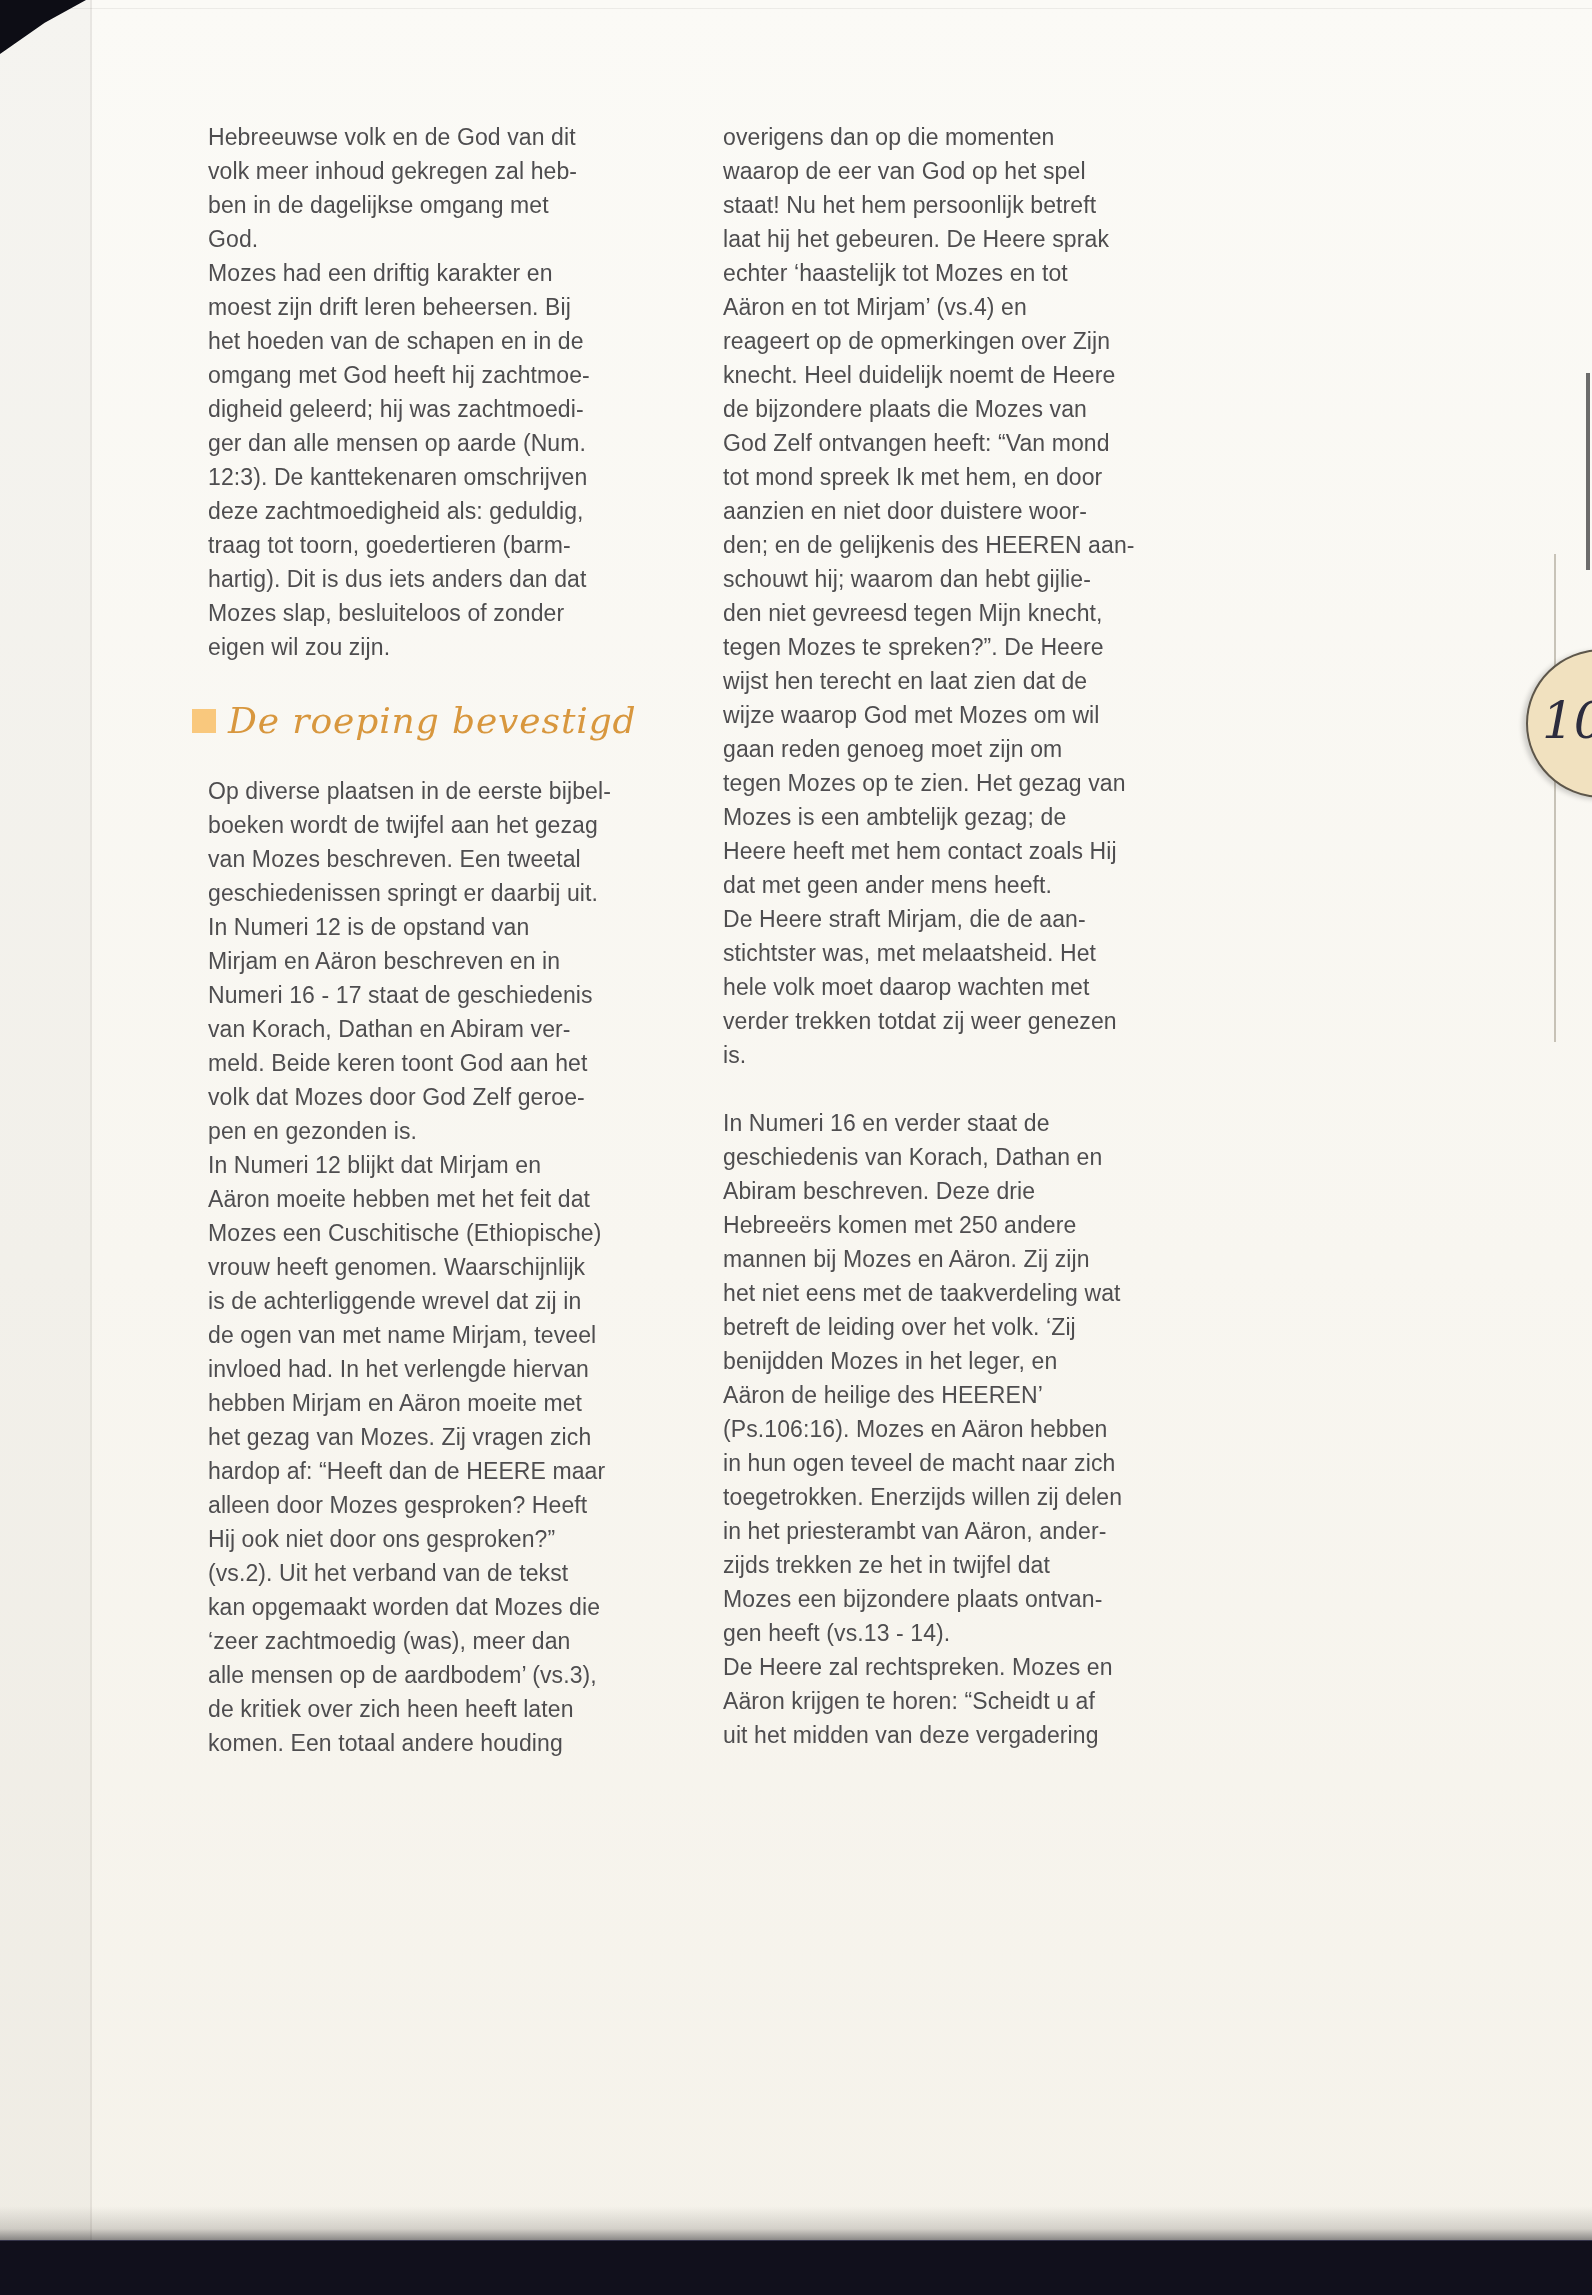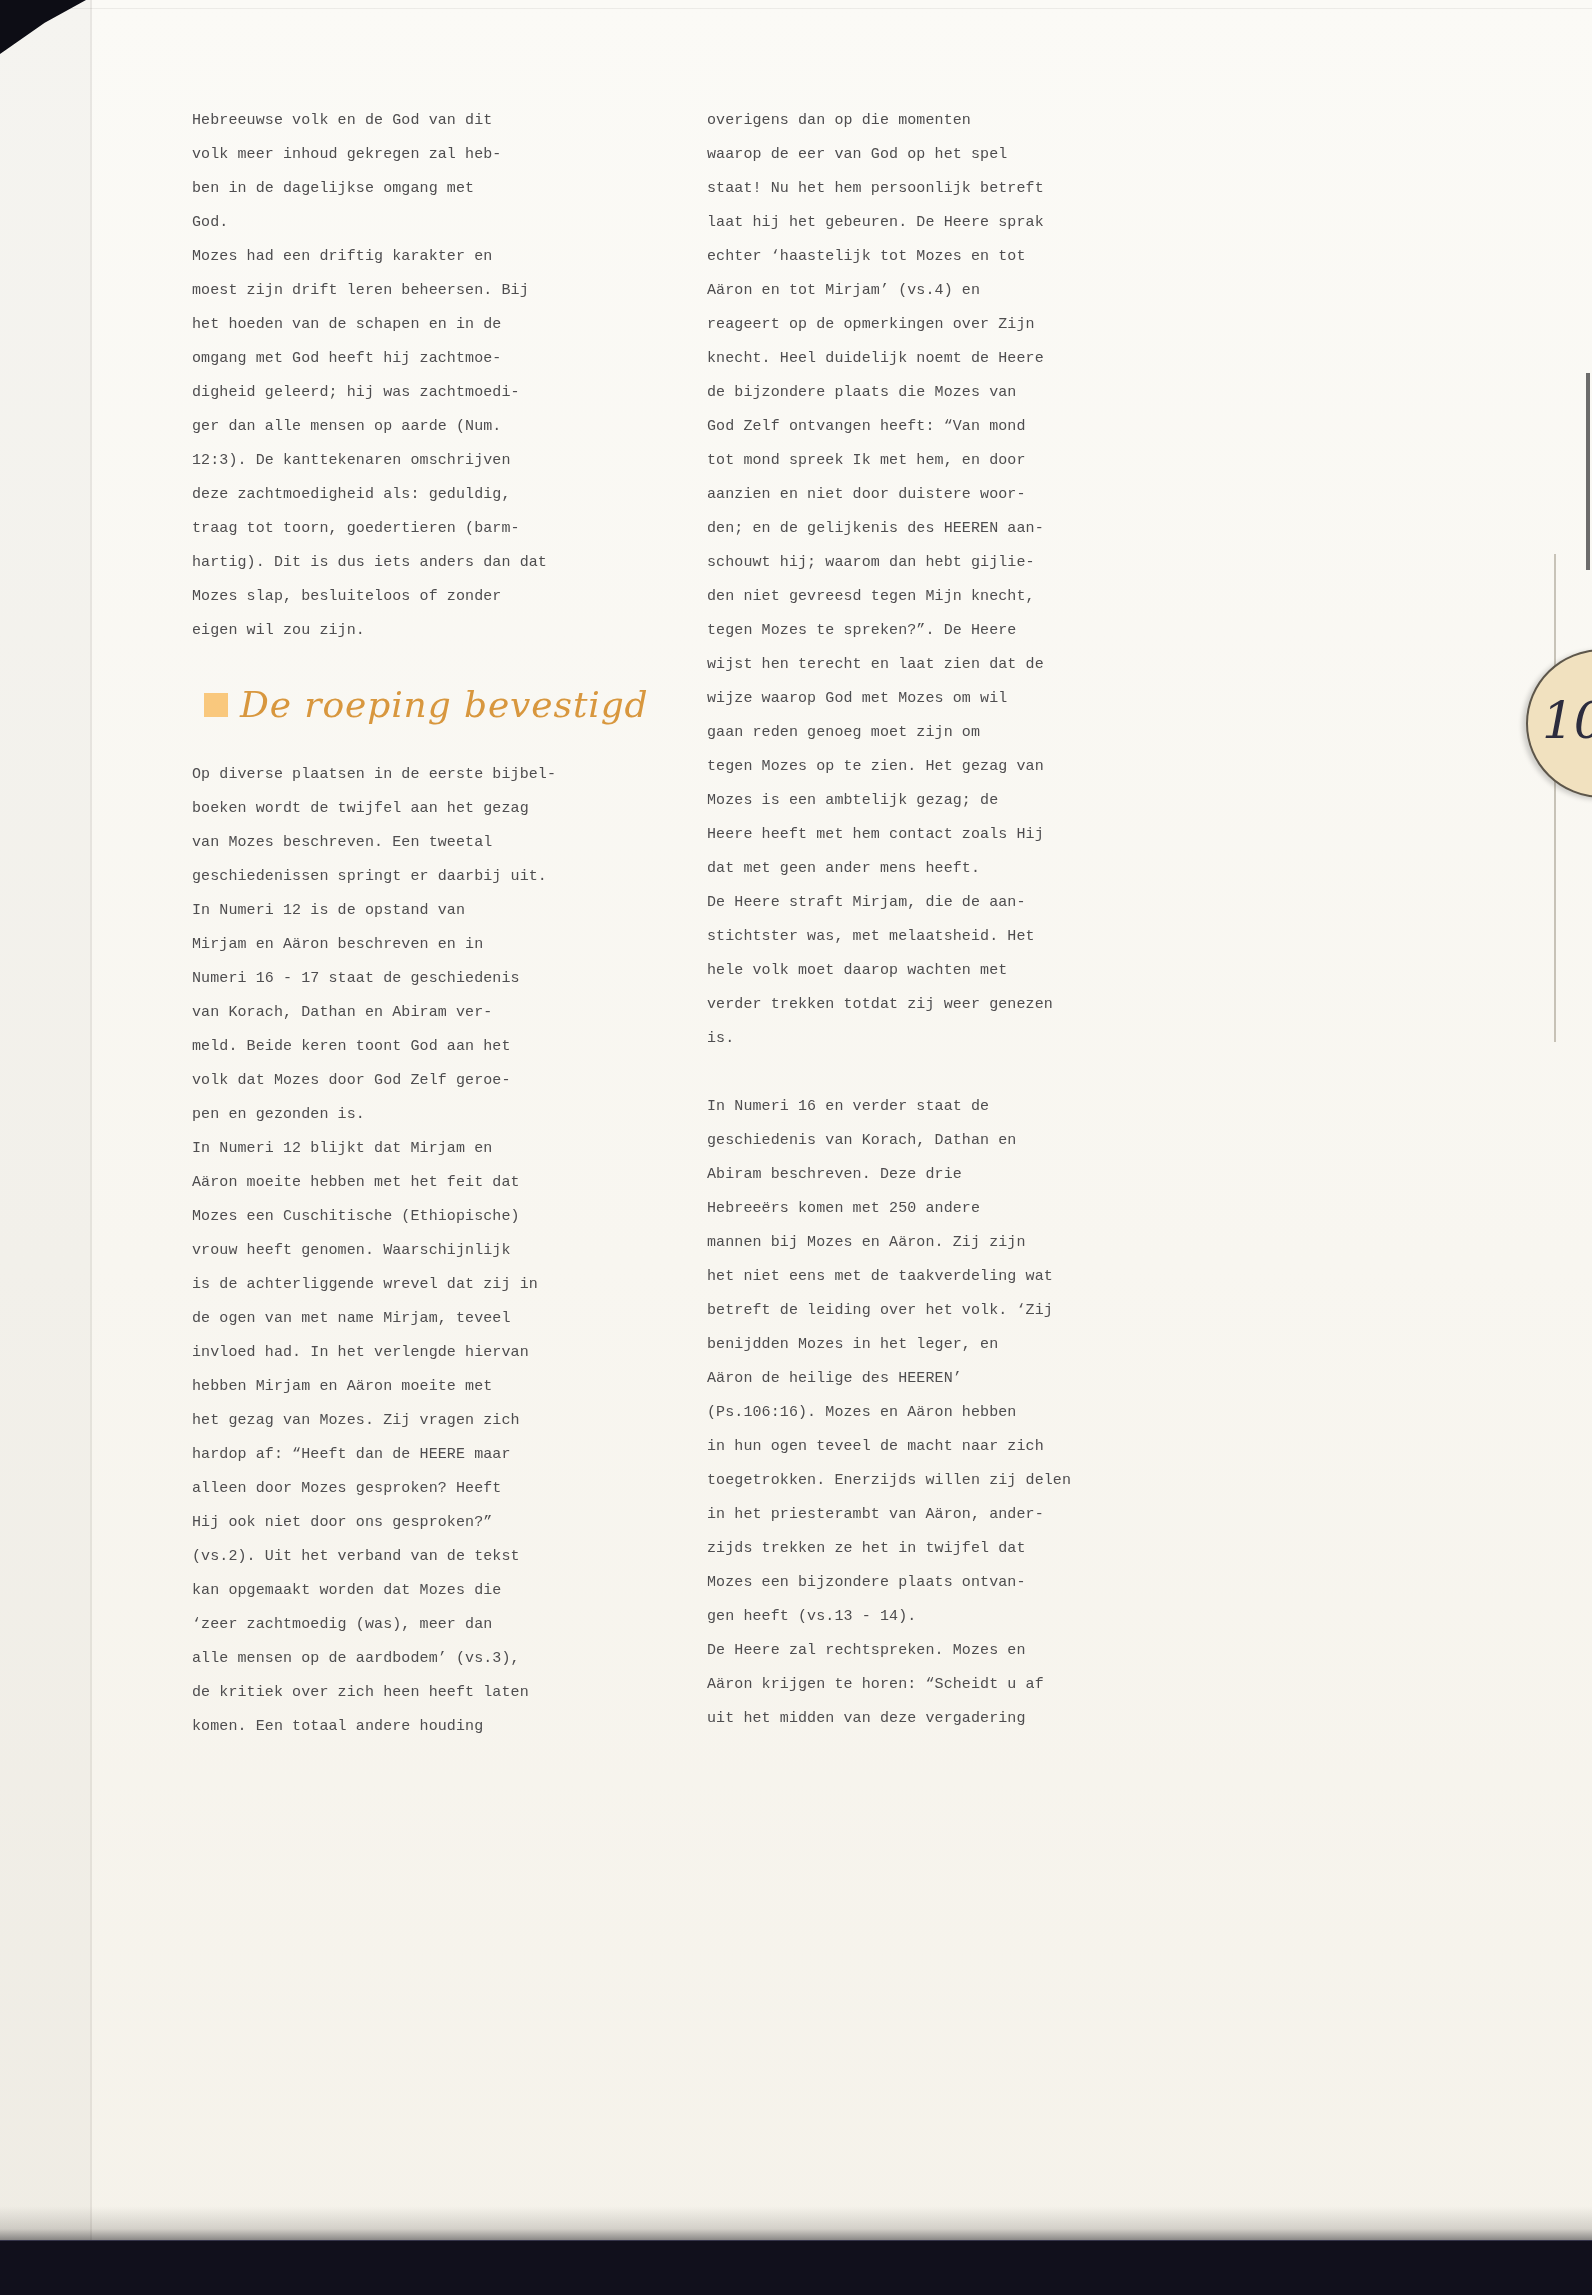--- a/index.html
+++ b/index.html
@@ -58,32 +58,31 @@
   }
   
   .col {
     position: absolute;
     top: 104px;
     width: 518px;
   }
   .col-left  { left: 192px; }
   .col-right { left: 707px; }
   .body-text {
-    margin: 0;
+    margin: 16px;
     white-space: pre-line;
-    font-size: 15px;
+    font-size: 23px;
     line-height: 34px;
     letter-spacing: 0.1px;
     color: #4e4d4f;
-    font-family: Liberation Mono, monospace;
   }
   .para-gap { margin-top: 34px; }
   
   .heading {
-    margin: 36px 0 33px 12px;
+    margin: 36px 0 33px 0;
     font-family: "DejaVu Serif", serif;
     font-style: italic;
     font-weight: 500;
     font-size: 36px;
     letter-spacing: 0.9px;
     color: #d8973e;
     display: flex;
     align-items: center;
   }
   .heading-square {

